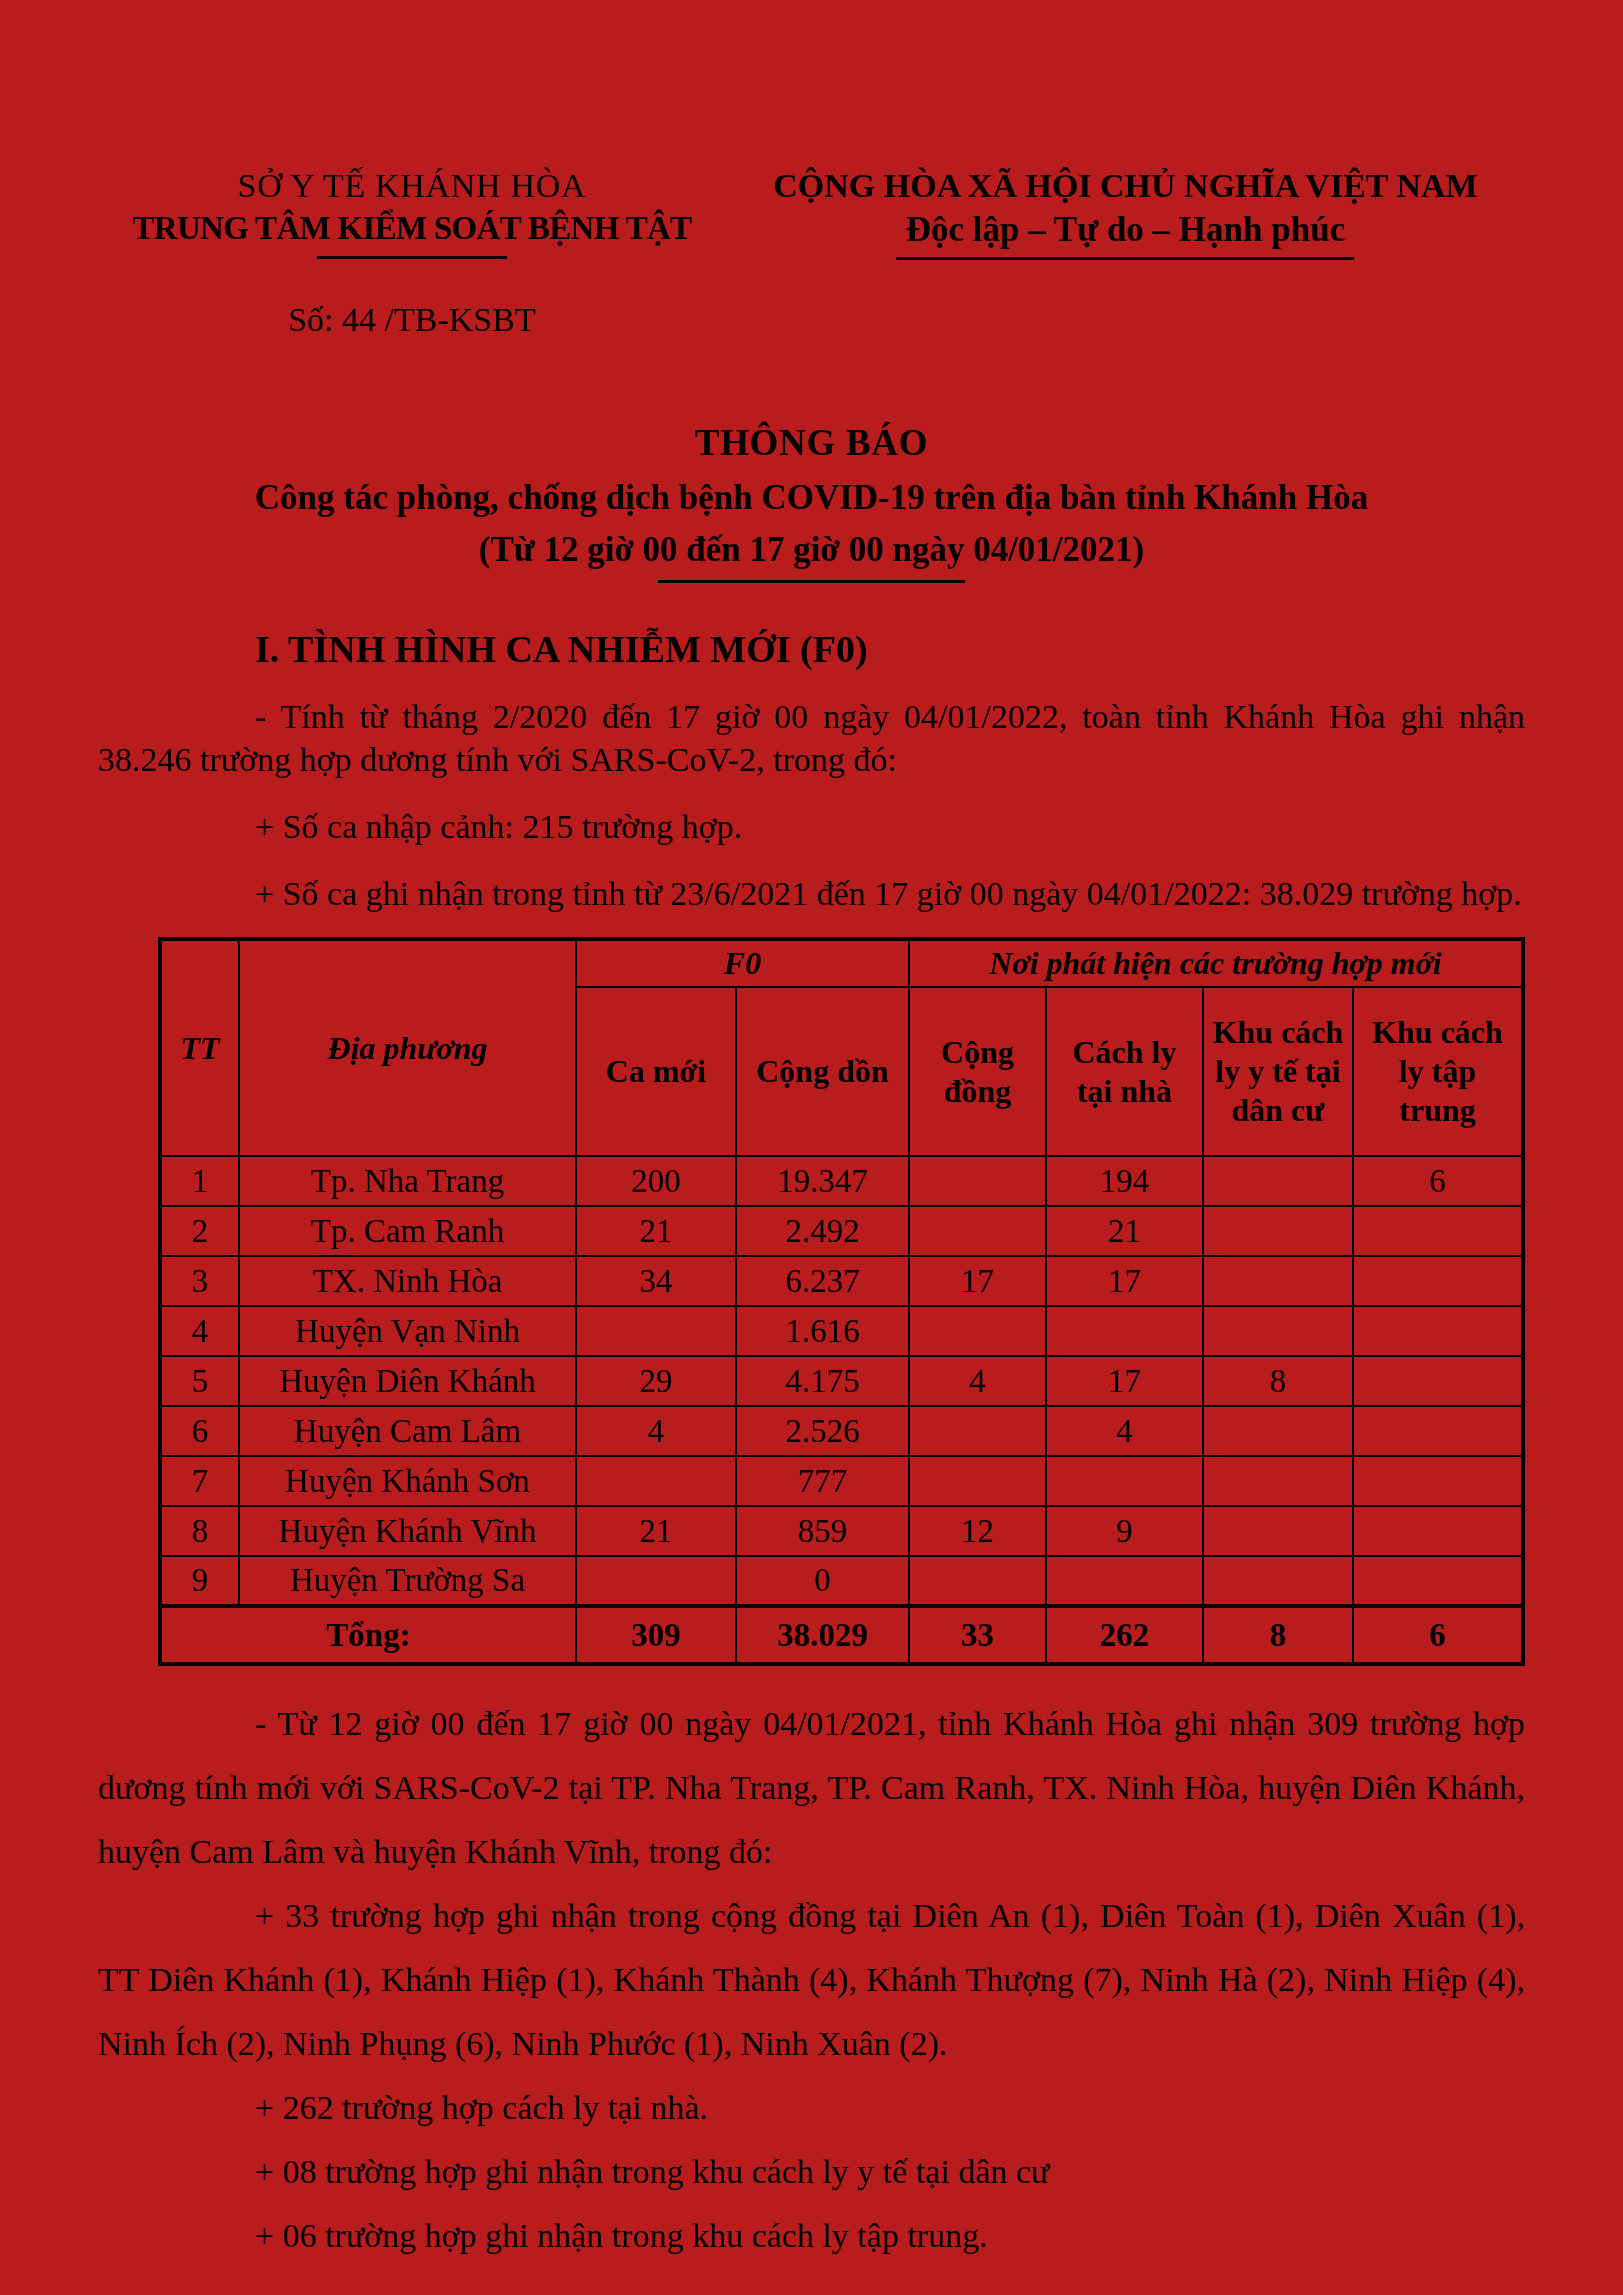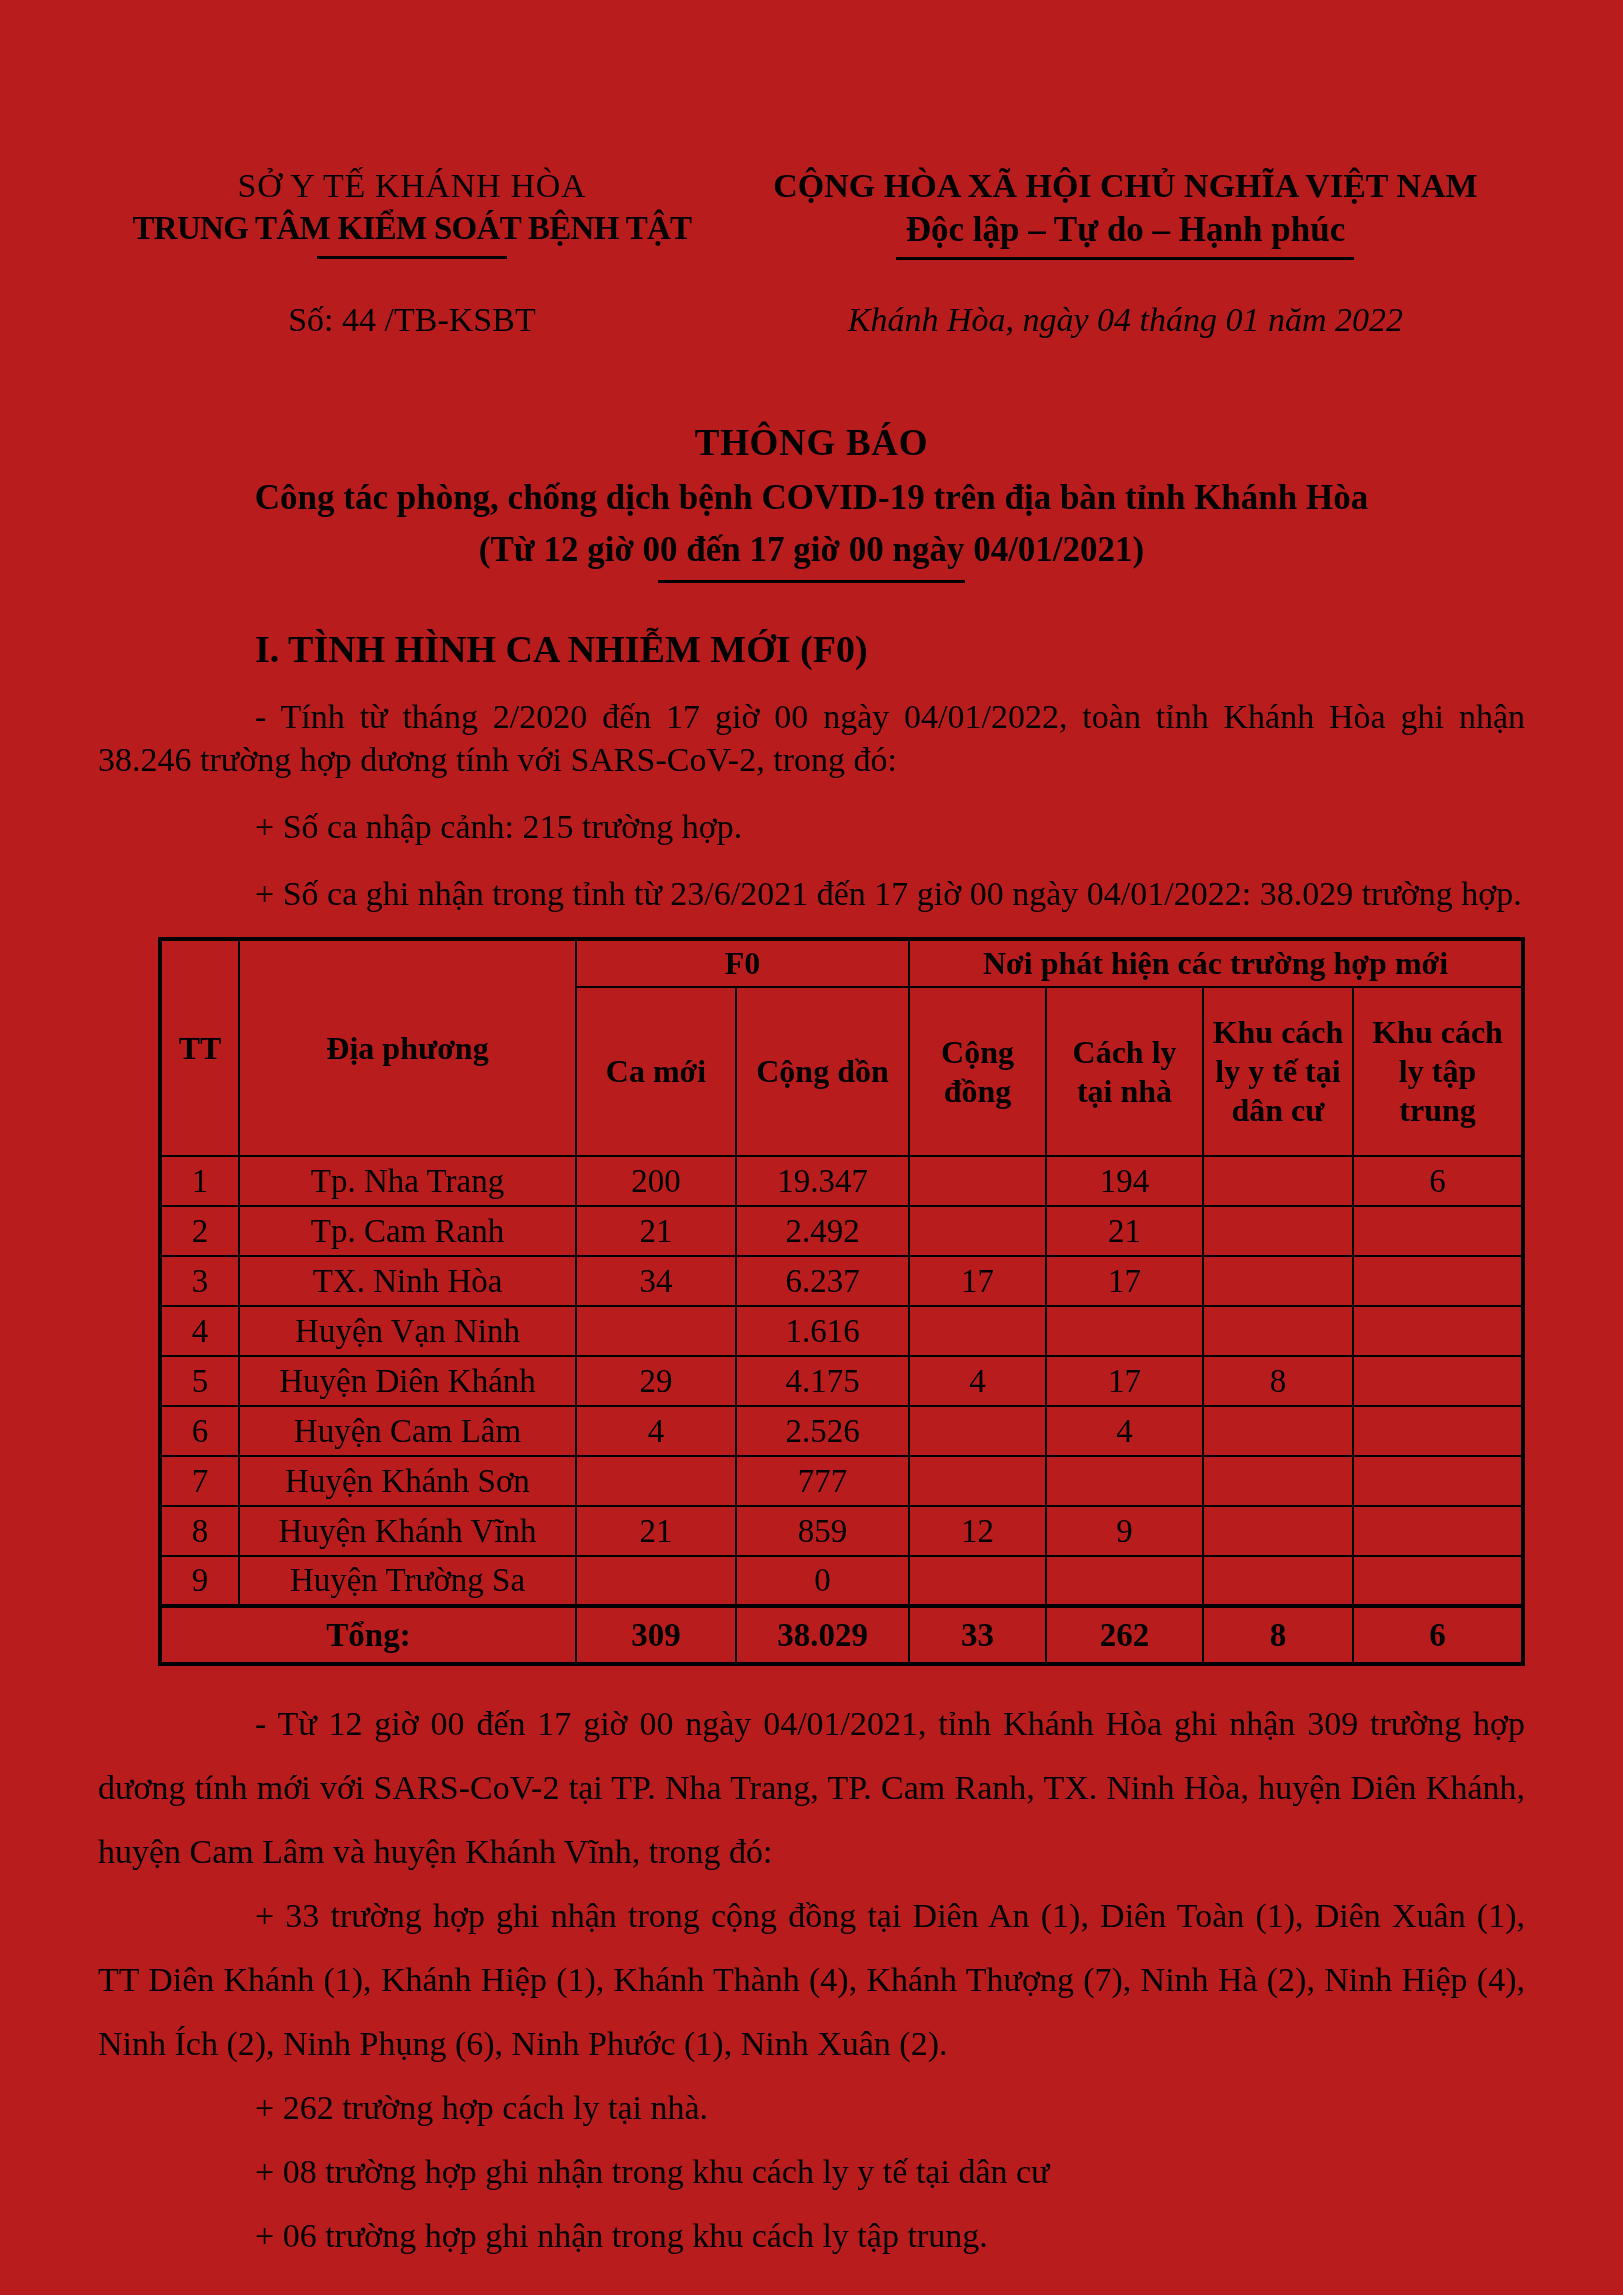--- a/index.html
+++ b/index.html
@@ -66,21 +66,21 @@
   table.stats th, table.stats td {
     border: 2.6px solid #000;
     text-align: center;
     vertical-align: middle;
     font-size: 32px;
     padding: 1.3px 3.9px;
     overflow: hidden;
   }
   table.stats { border: 4.6px solid #000; }
   table.stats th { font-weight: bold; line-height: 1.22; }
-  tr.group-row th { height: 48px; padding: 0 1px; }
+  tr.group-row th { height: 48px; padding: 0 1px; font-style: italic; }
   tr.sub-row th { height: 169px; }
   tr.data-row td { height: 50px; font-size: 33px; }
   td.cell-name { text-align: left; padding-left: 14.4px; }
   tr.total-row td {
     height: 58px; font-weight: bold; font-size: 33px;
     border-top: 4.6px solid #000; border-bottom: 4.6px solid #000; text-align: center;
   }
   .col-tt { width: 79px; } .col-dp { width: 337px; }
   .col-cm { width: 160px; } .col-cd { width: 173px; }
   .col-cg { width: 137px; } .col-cl { width: 157px; }
@@ -100,21 +100,20 @@
     <div class="header-right">
       <div class="motto-line1">CỘNG HÒA XÃ HỘI CHỦ NGHĨA VIỆT NAM</div>
       <div class="motto-line2-wrap">
         <span class="motto-line2">Độc lập – Tự do – Hạnh phúc</span>
       </div>
     </div>
   </div>
 
   <div class="number-row">
     <div class="doc-number">Số: 44    /TB-KSBT</div>
-    <div class="place-date">Khánh Hòa, ngày  04  tháng 01 năm 2022</div>
   </div>
 
   <div class="title-block">
     <div class="doc-title">THÔNG BÁO</div>
     <div class="doc-subtitle">Công tác phòng, chống dịch bệnh COVID-19 trên địa bàn tỉnh Khánh Hòa</div>
     <div class="doc-daterange">(Từ 12 giờ 00 đến 17 giờ 00 ngày 04/01/2021)</div>
     <div class="title-underline"></div>
   </div>
 
   <div class="section-heading">I. TÌNH HÌNH CA NHIỄM MỚI (F0)</div>

